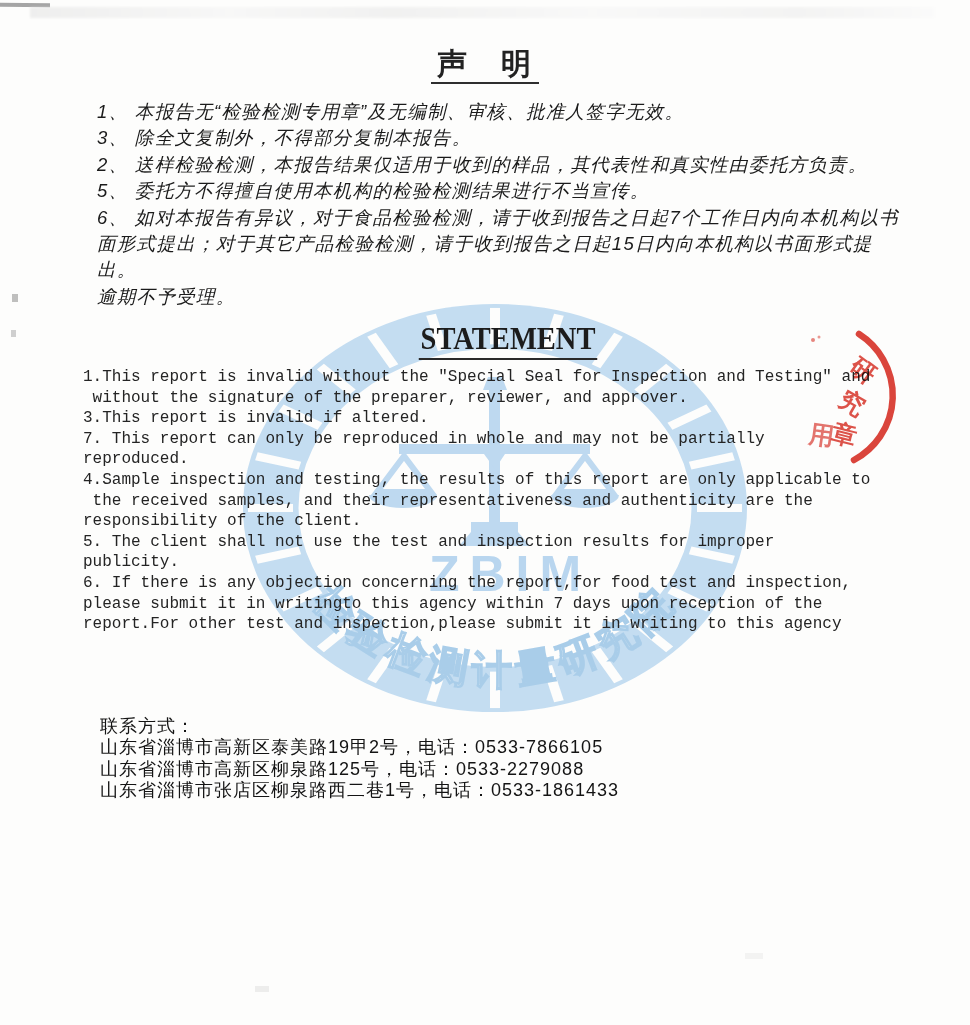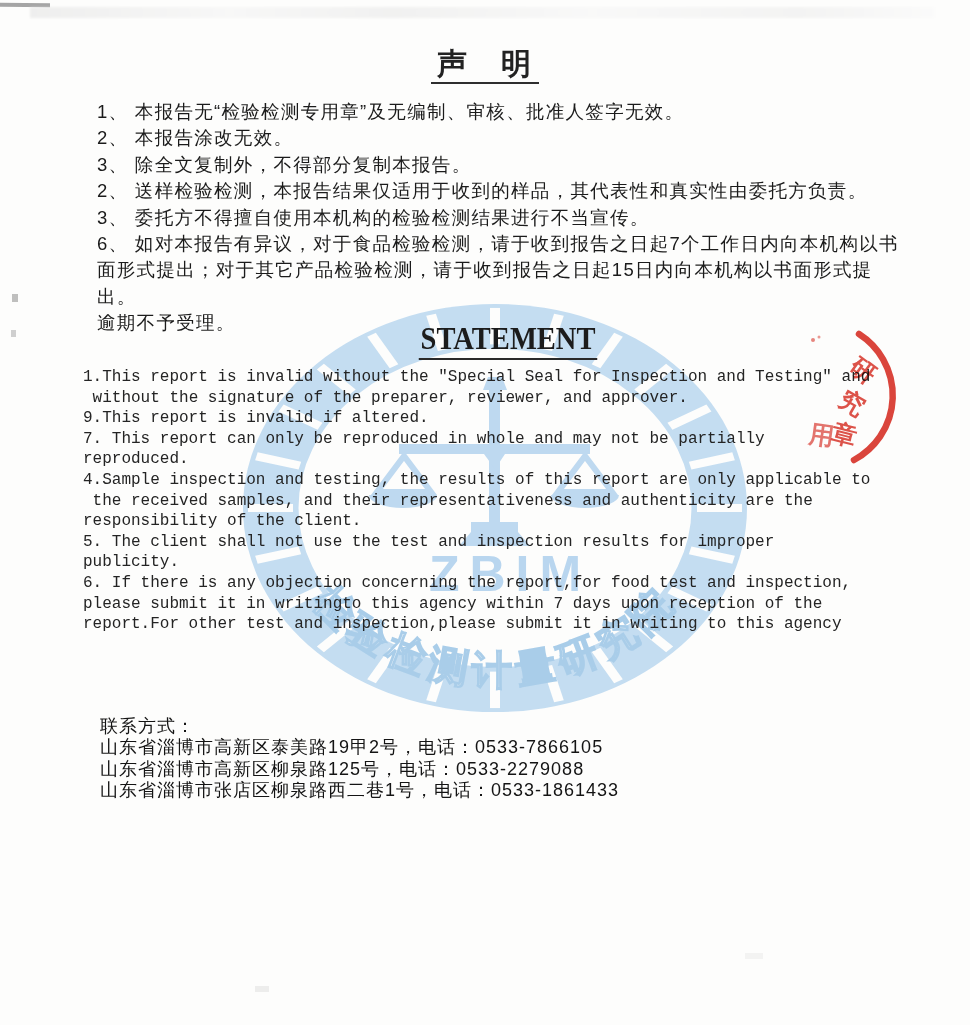--- a/index.html
+++ b/index.html
@@ -30,21 +30,21 @@
 
   .content { position:absolute; inset:0; z-index:1; }
 
   .cn-title { position:absolute; top:44px; left:0; width:100%; text-align:center; }
   .cn-title span {
     font-size:30px; font-weight:bold; letter-spacing:2px; color:#222;
     border-bottom:2px solid #2e2e2e; padding:0 6px 2px 6px;
   }
   .cn-items { position:absolute; left:97px; top:99px; width:812px;
     font-size:18.5px; line-height:26.4px; letter-spacing:1.3px; color:#1b1b1b; }
-  .cn-item { white-space:pre-wrap; }
+  .cn-item { white-space:pre-wrap;font-style:italic; }
 
   .en-title { position:absolute; top:321px; left:0; width:100%; text-align:center;
     transform:translateX(23px); }
   .en-title span {
     font-family:"Liberation Serif", serif; font-size:31px; font-weight:bold;
     color:#1c1c1c; border-bottom:2.5px solid #2a2a2a; padding:0 2px 1px 2px;
     display:inline-block; transform:scaleX(.92); }
   .en-items { position:absolute; left:83px; top:367px; width:832px;
     font-family:"Liberation Mono","DejaVu Sans Mono", monospace;
     font-size:16px; line-height:20.6px; color:#242424; }
@@ -137,37 +137,36 @@
   </svg>
 
   <div class="content">
 
     <div class="cn-title">
       <span>声　明</span>
     </div>
 
     <div class="cn-items">
       <div class="cn-item">1、 本报告无“检验检测专用章”及无编制、审核、批准人签字无效。</div>
-      <div class="cn-item">2、 本报告涂改无效。</div>
       <div class="cn-item">3、 除全文复制外，不得部分复制本报告。</div>
       <div class="cn-item">2、 送样检验检测，本报告结果仅适用于收到的样品，其代表性和真实性由委托方负责。</div>
-      <div class="cn-item">3、 委托方不得擅自使用本机构的检验检测结果进行不当宣传。</div>
+      <div class="cn-item">5、 委托方不得擅自使用本机构的检验检测结果进行不当宣传。</div>
       <div class="cn-item">6、 如对本报告有异议，对于食品检验检测，请于收到报告之日起7个工作日内向本机构以书
 面形式提出；对于其它产品检验检测，请于收到报告之日起15日内向本机构以书面形式提出。
 逾期不予受理。</div>
     </div>
 
     <div class="en-title">
       <span>STATEMENT</span>
     </div>
 
     <div class="en-items">
       <div class="en-item">1.This report is invalid without the ″Special Seal for Inspection and Testing″ and
  without the signature of the preparer, reviewer, and approver.</div>
-      <div class="en-item">9.This report is invalid if altered.</div>
+      <div class="en-item">3.This report is invalid if altered.</div>
       <div class="en-item">7. This report can only be reproduced in whole and may not be partially
 reproduced.</div>
       <div class="en-item">4.Sample inspection and testing, the results of this report are only applicable to
  the received samples, and their representativeness and authenticity are the
 responsibility of the client.</div>
       <div class="en-item">5. The client shall not use the test and inspection results for improper
 publicity.</div>
       <div class="en-item">6. If there is any objection concerning the report,for food test and inspection,
 please submit it in writingto this agency within 7 days upon reception of the
 report.For other test and inspection,please submit it in writing to this agency</div>

